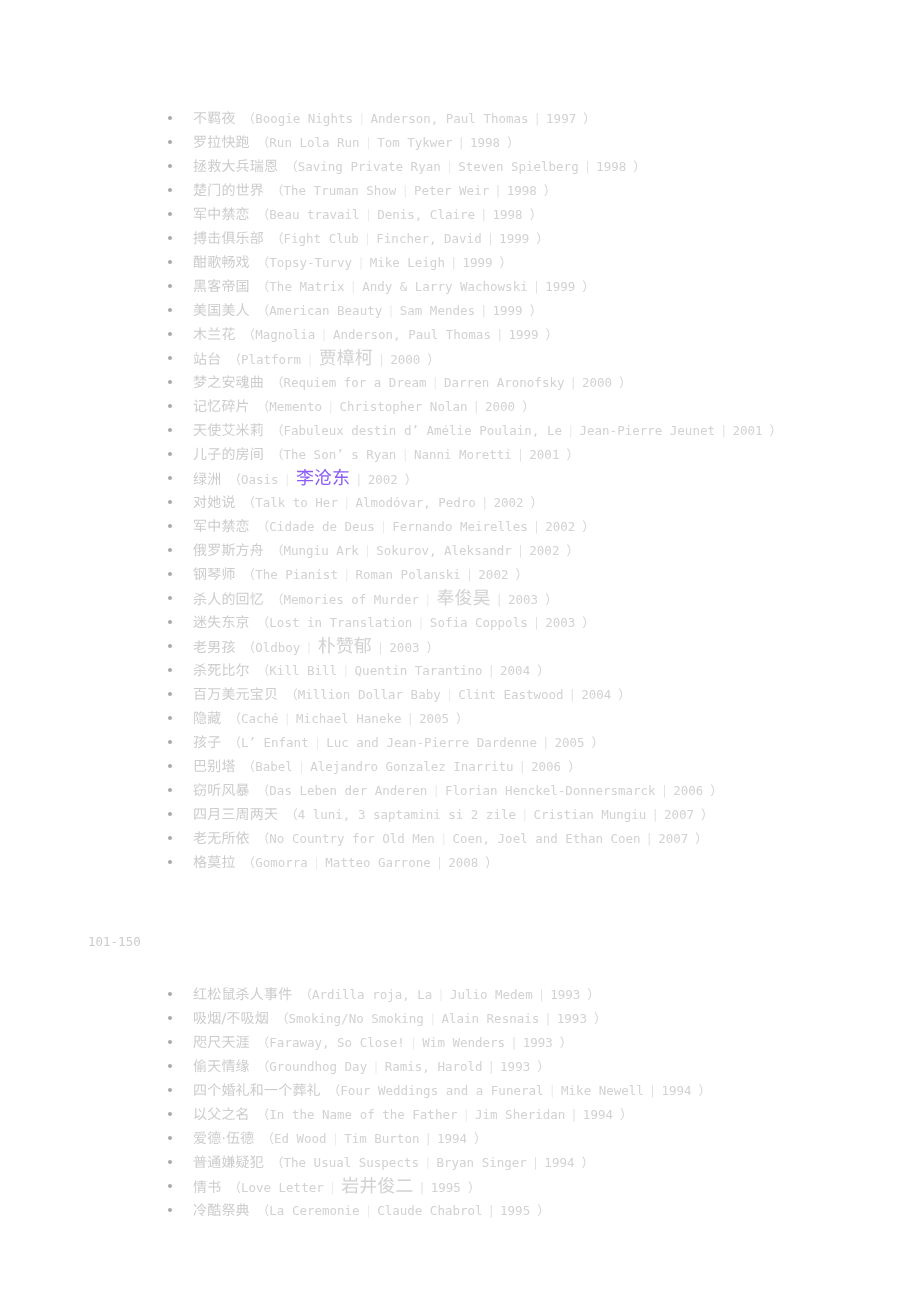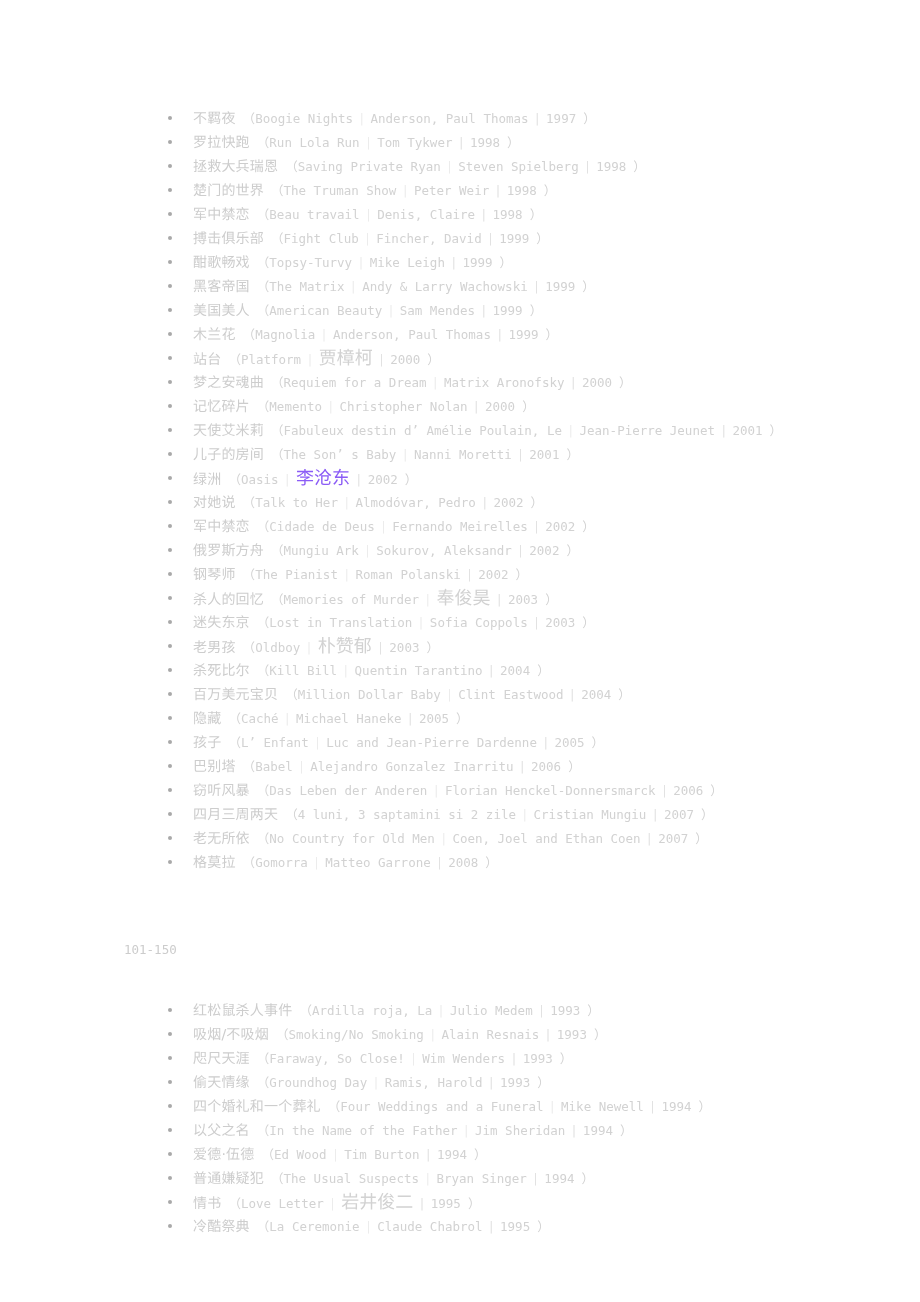--- a/index.html
+++ b/index.html
@@ -84,22 +84,22 @@
     color: #e2e2e2;
     padding: 0 5px;
   }
   .sep.faint {
     color: #ececec;
   }
   .section-heading {
     font-family: "DejaVu Sans Mono", "Liberation Mono", monospace;
     font-size: 12.5px;
     color: #cccccc;
-    padding-left: 116px;
-    margin: 8px;
+    padding-left: 88px;
+    margin: 0;
     height: 24px;
     line-height: 24px;
     font-weight: normal;
   }
   .spacer-before-heading { height: 56px; }
   .spacer-after-heading  { height: 28px; }
 </style>
 </head>
 <body>
 
@@ -111,24 +111,24 @@
           <li class="film-item"><span class="cn-title">罗拉快跑</span><span class="paren">（</span><span class="en-title">Run Lola Run</span><span class="sep faint">|</span><span class="director">Tom Tykwer</span><span class="sep">|</span><span class="year">1998</span><span class="paren">）</span></li>
           <li class="film-item"><span class="cn-title">拯救大兵瑞恩</span><span class="paren">（</span><span class="en-title">Saving Private Ryan</span><span class="sep faint">|</span><span class="director">Steven Spielberg</span><span class="sep">|</span><span class="year">1998</span><span class="paren">）</span></li>
           <li class="film-item"><span class="cn-title">楚门的世界</span><span class="paren">（</span><span class="en-title">The Truman Show</span><span class="sep faint">|</span><span class="director">Peter Weir</span><span class="sep">|</span><span class="year">1998</span><span class="paren">）</span></li>
           <li class="film-item"><span class="cn-title">军中禁恋</span><span class="paren">（</span><span class="en-title">Beau travail</span><span class="sep faint">|</span><span class="director">Denis, Claire</span><span class="sep">|</span><span class="year">1998</span><span class="paren">）</span></li>
           <li class="film-item"><span class="cn-title">搏击俱乐部</span><span class="paren">（</span><span class="en-title">Fight Club</span><span class="sep faint">|</span><span class="director">Fincher, David</span><span class="sep">|</span><span class="year">1999</span><span class="paren">）</span></li>
           <li class="film-item"><span class="cn-title">酣歌畅戏</span><span class="paren">（</span><span class="en-title">Topsy-Turvy</span><span class="sep faint">|</span><span class="director">Mike Leigh</span><span class="sep">|</span><span class="year">1999</span><span class="paren">）</span></li>
           <li class="film-item"><span class="cn-title">黑客帝国</span><span class="paren">（</span><span class="en-title">The Matrix</span><span class="sep faint">|</span><span class="director">Andy &amp; Larry Wachowski</span><span class="sep">|</span><span class="year">1999</span><span class="paren">）</span></li>
           <li class="film-item"><span class="cn-title">美国美人</span><span class="paren">（</span><span class="en-title">American Beauty</span><span class="sep faint">|</span><span class="director">Sam Mendes</span><span class="sep">|</span><span class="year">1999</span><span class="paren">）</span></li>
           <li class="film-item"><span class="cn-title">木兰花</span><span class="paren">（</span><span class="en-title">Magnolia</span><span class="sep faint">|</span><span class="director">Anderson, Paul Thomas</span><span class="sep">|</span><span class="year">1999</span><span class="paren">）</span></li>
           <li class="film-item"><span class="cn-title">站台</span><span class="paren">（</span><span class="en-title">Platform</span><span class="sep faint">|</span><span class="director cjk">贾樟柯</span><span class="sep">|</span><span class="year">2000</span><span class="paren">）</span></li>
-          <li class="film-item"><span class="cn-title">梦之安魂曲</span><span class="paren">（</span><span class="en-title">Requiem for a Dream</span><span class="sep faint">|</span><span class="director">Matrix Aronofsky</span><span class="sep">|</span><span class="year">2000</span><span class="paren">）</span></li>
+          <li class="film-item"><span class="cn-title">梦之安魂曲</span><span class="paren">（</span><span class="en-title">Requiem for a Dream</span><span class="sep faint">|</span><span class="director">Darren Aronofsky</span><span class="sep">|</span><span class="year">2000</span><span class="paren">）</span></li>
           <li class="film-item"><span class="cn-title">记忆碎片</span><span class="paren">（</span><span class="en-title">Memento</span><span class="sep faint">|</span><span class="director">Christopher Nolan</span><span class="sep">|</span><span class="year">2000</span><span class="paren">）</span></li>
           <li class="film-item"><span class="cn-title">天使艾米莉</span><span class="paren">（</span><span class="en-title">Fabuleux destin d’ Amélie Poulain, Le</span><span class="sep faint">|</span><span class="director">Jean-Pierre Jeunet</span><span class="sep">|</span><span class="year">2001</span><span class="paren">）</span></li>
-          <li class="film-item"><span class="cn-title">儿子的房间</span><span class="paren">（</span><span class="en-title">The Son’ s Baby</span><span class="sep faint">|</span><span class="director">Nanni Moretti</span><span class="sep">|</span><span class="year">2001</span><span class="paren">）</span></li>
+          <li class="film-item"><span class="cn-title">儿子的房间</span><span class="paren">（</span><span class="en-title">The Son’ s Ryan</span><span class="sep faint">|</span><span class="director">Nanni Moretti</span><span class="sep">|</span><span class="year">2001</span><span class="paren">）</span></li>
           <li class="film-item"><span class="cn-title">绿洲</span><span class="paren">（</span><span class="en-title">Oasis</span><span class="sep faint">|</span><span class="director cjk link">李沧东</span><span class="sep">|</span><span class="year">2002</span><span class="paren">）</span></li>
           <li class="film-item"><span class="cn-title">对她说</span><span class="paren">（</span><span class="en-title">Talk to Her</span><span class="sep faint">|</span><span class="director">Almodóvar, Pedro</span><span class="sep">|</span><span class="year">2002</span><span class="paren">）</span></li>
           <li class="film-item"><span class="cn-title">军中禁恋</span><span class="paren">（</span><span class="en-title">Cidade de Deus</span><span class="sep faint">|</span><span class="director">Fernando Meirelles</span><span class="sep">|</span><span class="year">2002</span><span class="paren">）</span></li>
           <li class="film-item"><span class="cn-title">俄罗斯方舟</span><span class="paren">（</span><span class="en-title">Mungiu Ark</span><span class="sep faint">|</span><span class="director">Sokurov, Aleksandr</span><span class="sep">|</span><span class="year">2002</span><span class="paren">）</span></li>
           <li class="film-item"><span class="cn-title">钢琴师</span><span class="paren">（</span><span class="en-title">The Pianist</span><span class="sep faint">|</span><span class="director">Roman Polanski</span><span class="sep">|</span><span class="year">2002</span><span class="paren">）</span></li>
           <li class="film-item"><span class="cn-title">杀人的回忆</span><span class="paren">（</span><span class="en-title">Memories of Murder</span><span class="sep faint">|</span><span class="director cjk">奉俊昊</span><span class="sep">|</span><span class="year">2003</span><span class="paren">）</span></li>
           <li class="film-item"><span class="cn-title">迷失东京</span><span class="paren">（</span><span class="en-title">Lost in Translation</span><span class="sep faint">|</span><span class="director">Sofia Coppols</span><span class="sep">|</span><span class="year">2003</span><span class="paren">）</span></li>
           <li class="film-item"><span class="cn-title">老男孩</span><span class="paren">（</span><span class="en-title">Oldboy</span><span class="sep faint">|</span><span class="director cjk">朴赞郁</span><span class="sep">|</span><span class="year">2003</span><span class="paren">）</span></li>
           <li class="film-item"><span class="cn-title">杀死比尔</span><span class="paren">（</span><span class="en-title">Kill Bill</span><span class="sep faint">|</span><span class="director">Quentin Tarantino</span><span class="sep">|</span><span class="year">2004</span><span class="paren">）</span></li>
           <li class="film-item"><span class="cn-title">百万美元宝贝</span><span class="paren">（</span><span class="en-title">Million Dollar Baby</span><span class="sep faint">|</span><span class="director">Clint Eastwood</span><span class="sep">|</span><span class="year">2004</span><span class="paren">）</span></li>

